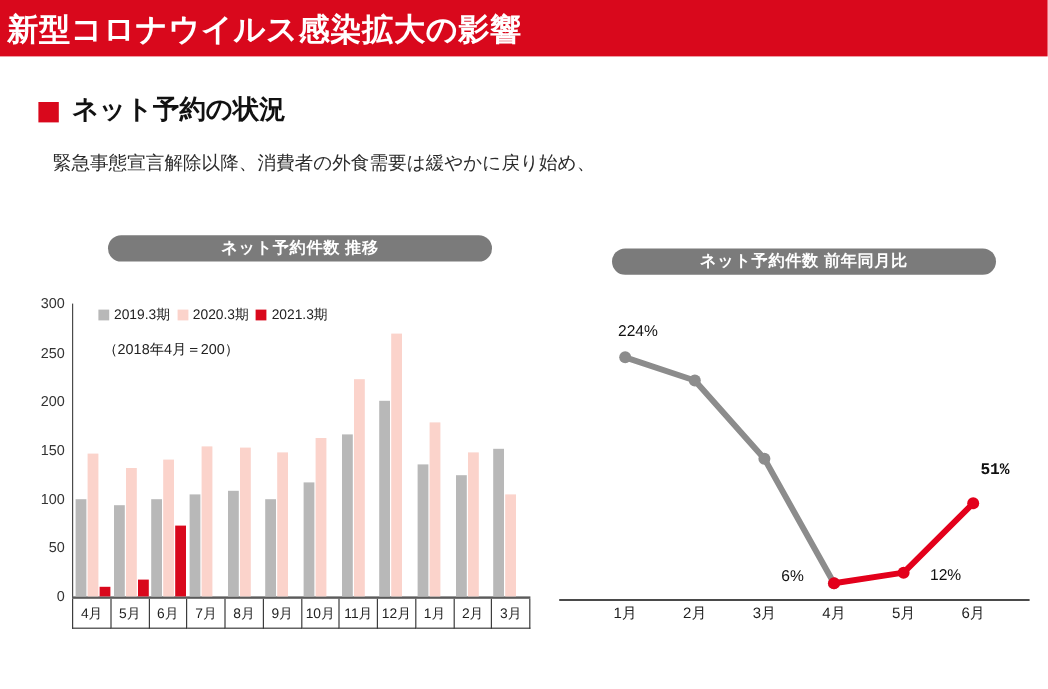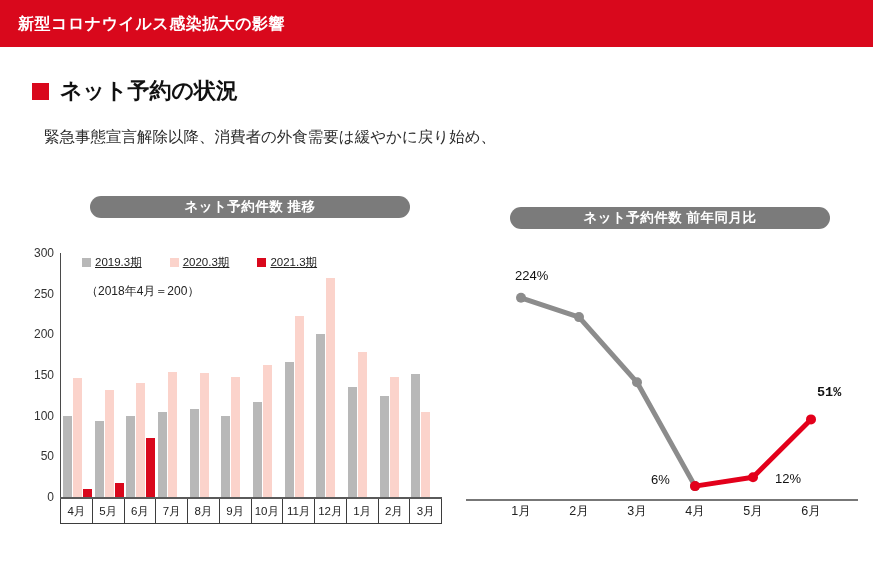--- a/index.html
+++ b/index.html
@@ -21,33 +21,33 @@
     position: absolute;
     left: 0; top: 0;
     width: 873px;
     height: 47px;
     background: #d9081c;
     display: flex;
     align-items: center;
   }
   #title-banner .title-text {
     color: #ffffff;
-    font-size: 16px;
+    font-size: 26px;
     font-weight: bold;
     letter-spacing: 0.5px;
-    padding-left: 18px;
+    padding-left: 6px;
     line-height: 1;
   }
 
   
   #section-heading {
     position: absolute;
     left: 32px; top: 80px;
     display: flex;
-    align-items: center;
+    align-items: flex-end;
     gap: 11px;
   }
   #section-heading .sq {
     width: 17px; height: 17px;
     background: #d9081c;
     display: block;
   }
   #section-heading .sec-text {
     font-size: 22px;
     font-weight: bold;
@@ -136,24 +136,23 @@
   .bar.s2019 { background: #b8b8b8; }
   .bar.s2020 { background: #fbd3cb; }
   .bar.s2021 { background: #d9081c; }
 
   
   #bar-legend {
     position: absolute;
     left: 64px; top: 10px;
     display: flex;
     align-items: center;
-    gap: 28px;
+    gap: 6px;
     font-size: 11.5px;
     color: #222222;
-    text-decoration: underline;
   }
   #bar-legend .lg {
     display: flex;
     align-items: center;
     gap: 4px;
     white-space: nowrap;
   }
   #bar-legend .sw {
     width: 9px; height: 9px; display: block;
   }

